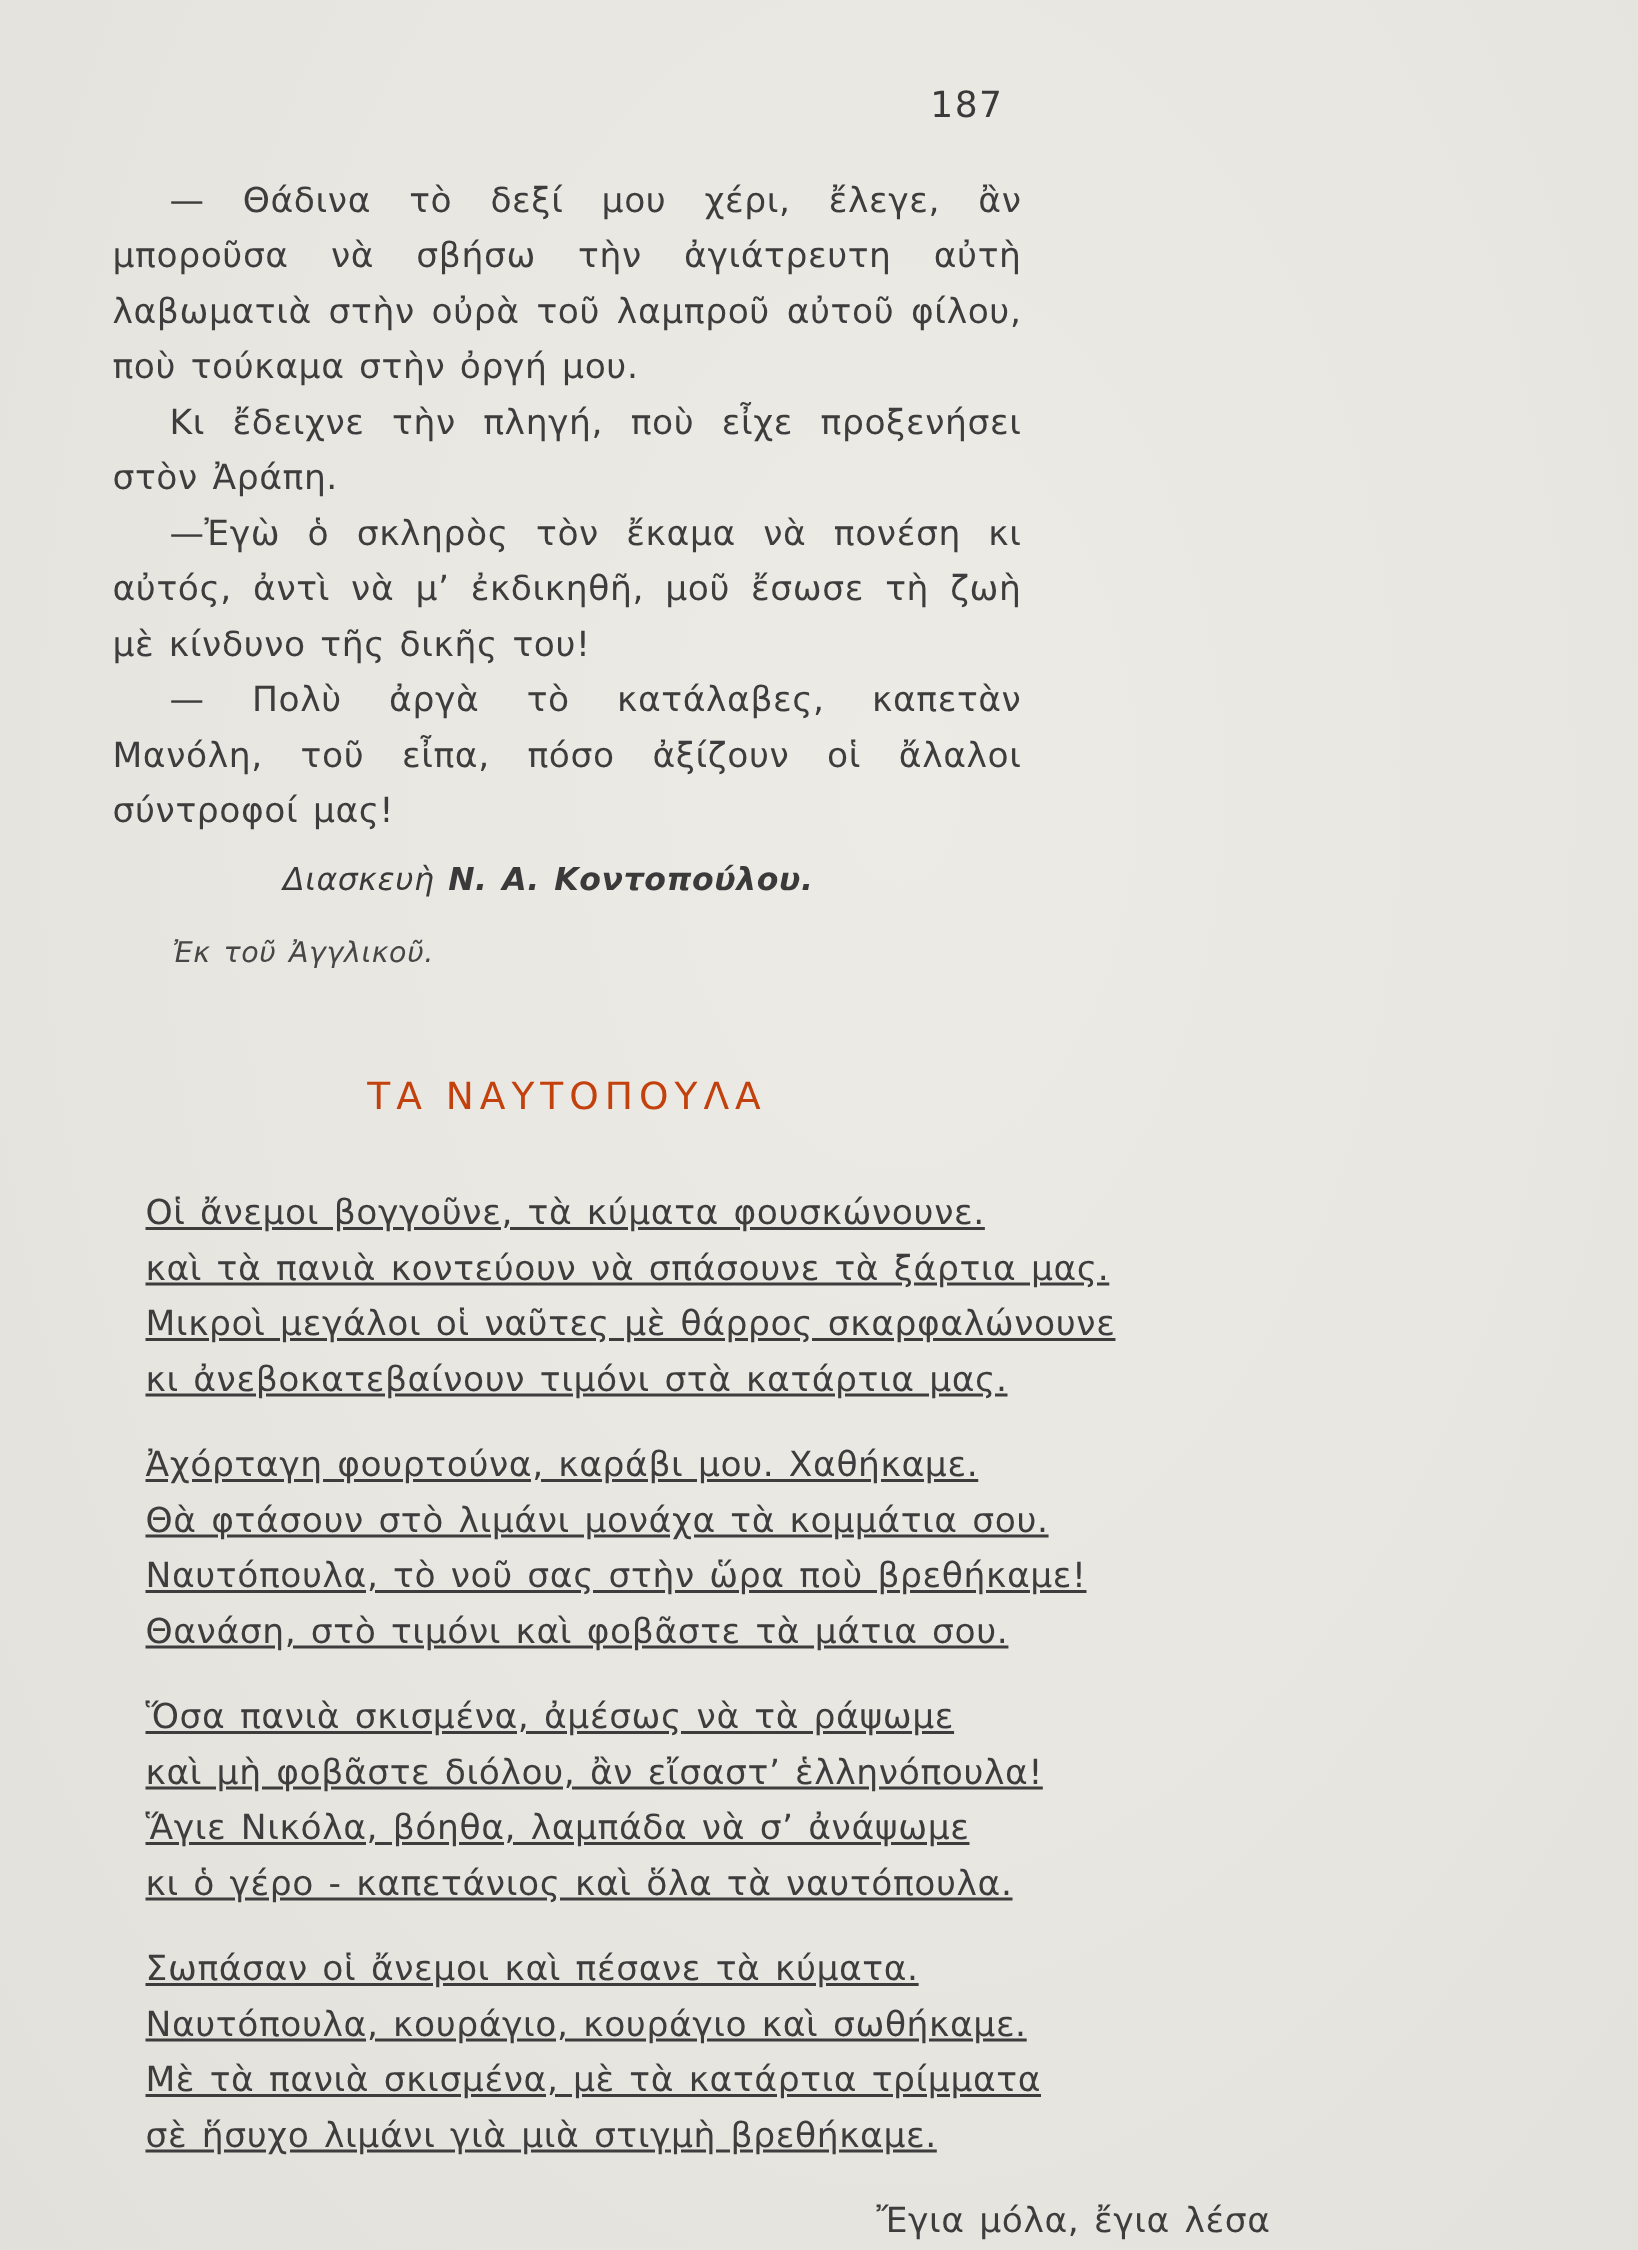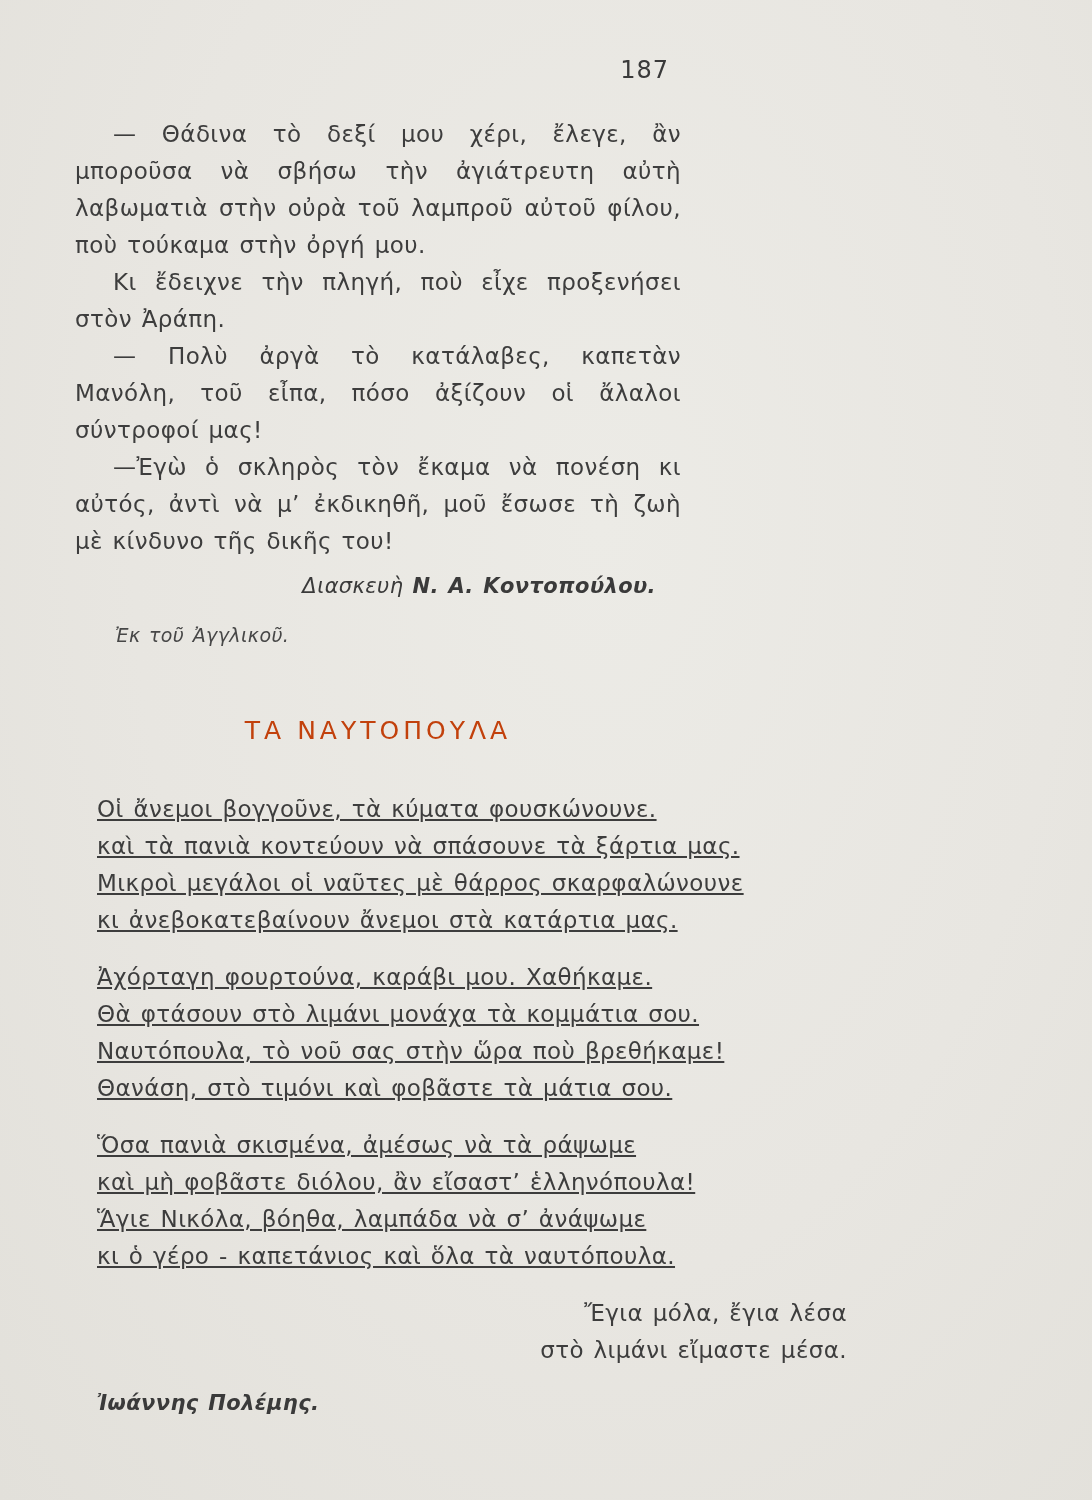--- a/index.html
+++ b/index.html
@@ -32,21 +32,21 @@
     word-spacing: 2px;
   }
   .prose p {
     margin: 0;
     text-indent: 38px;
     text-align: justify;
   }
   .attribution {
     margin-top: 8px;
     margin-right: 25px;
-    text-align: right;
+    text-align: center;
     font-size: 21px;
     font-style: italic;
     color: #3a3a3a;
   }
   .attribution .attr-name { font-weight: bold; }
   .source-note {
     margin-top: 12px;
     margin-left: 40px;
     font-size: 19px;
     font-style: italic;
@@ -87,55 +87,61 @@
 </head>
 <body>
 
 <div class="page">
 
   <div class="page-number">187</div>
 
   <div class="prose">
     <p>— Θάδινα τὸ δεξί μου χέρι, ἔλεγε, ἂν μποροῦσα νὰ σβήσω τὴν ἀγιάτρευτη αὐτὴ λαβωματιὰ στὴν οὐρὰ τοῦ λαμπροῦ αὐτοῦ φίλου, ποὺ τούκαμα στὴν ὀργή μου.</p>
     <p>Κι ἔδειχνε τὴν πληγή, ποὺ εἶχε προξενήσει στὸν Ἀράπη.</p>
+    <p>—Ἐγὼ ὁ σκληρὸς τὸν ἔκαμα νὰ πονέση κι αὐτός, ἀντὶ νὰ μ’ ἐκδικηθῆ, μοῦ ἔσωσε τὴ ζωὴ μὲ κίνδυνο τῆς δικῆς του!</p>
     <p>— Πολὺ ἀργὰ τὸ κατάλαβες, καπετὰν Μανόλη, τοῦ εἶπα, πόσο ἀξίζουν οἱ ἄλαλοι σύντροφοί μας!</p>
-    <p>—Ἐγὼ ὁ σκληρὸς τὸν ἔκαμα νὰ πονέση κι αὐτός, ἀντὶ νὰ μ’ ἐκδικηθῆ, μοῦ ἔσωσε τὴ ζωὴ μὲ κίνδυνο τῆς δικῆς του!</p>
 
     <div class="attribution">
       <span class="attr-prefix">Διασκευὴ </span><span class="attr-name">Ν. Α. Κοντοπούλου.</span>
     </div>
 
     <div class="source-note">Ἐκ τοῦ Ἀγγλικοῦ.</div>
   </div>
 
   <h2 class="poem-title">ΤΑ ΝΑΥΤΟΠΟΥΛΑ</h2>
 
   <div class="poem">
 
     <div class="stanza">
       <div class="poem-line">Οἱ ἄνεμοι βογγοῦνε, τὰ κύματα φουσκώνουνε.</div>
       <div class="poem-line">καὶ τὰ πανιὰ κοντεύουν νὰ σπάσουνε τὰ ξάρτια μας.</div>
       <div class="poem-line">Μικροὶ μεγάλοι οἱ ναῦτες μὲ θάρρος σκαρφαλώνουνε</div>
-      <div class="poem-line">κι ἀνεβοκατεβαίνουν ἄνεμοι στὰ κατάρτια μας.</div>
+      <div class="poem-line">κι ἀνεβοκατεβαίνουν τιμόνι στὰ κατάρτια μας.</div>
     </div>
 
     <div class="stanza">
       <div class="poem-line">Ἀχόρταγη φουρτούνα, καράβι μου. Χαθήκαμε.</div>
       <div class="poem-line">Θὰ φτάσουν στὸ λιμάνι μονάχα τὰ κομμάτια σου.</div>
       <div class="poem-line">Ναυτόπουλα, τὸ νοῦ σας στὴν ὥρα ποὺ βρεθήκαμε!</div>
       <div class="poem-line">Θανάση, στὸ τιμόνι καὶ φοβᾶστε τὰ μάτια σου.</div>
     </div>
 
     <div class="stanza">
       <div class="poem-line">Ὅσα πανιὰ σκισμένα, ἀμέσως νὰ τὰ ράψωμε</div>
       <div class="poem-line">καὶ μὴ φοβᾶστε διόλου, ἂν εἴσαστ’ ἑλληνόπουλα!</div>
       <div class="poem-line">Ἅγιε Νικόλα, βόηθα, λαμπάδα νὰ σ’ ἀνάψωμε</div>
       <div class="poem-line">κι ὁ γέρο - καπετάνιος καὶ ὅλα τὰ ναυτόπουλα.</div>
     </div>
 
+    <div class="stanza">
+      <div class="poem-line">Σωπάσαν οἱ ἄνεμοι καὶ πέσανε τὰ κύματα.</div>
+      <div class="poem-line">Ναυτόπουλα, κουράγιο, κουράγιο καὶ σωθήκαμε.</div>
+      <div class="poem-line">Μὲ τὰ πανιὰ σκισμένα, μὲ τὰ κατάρτια τρίμματα</div>
+      <div class="poem-line">σὲ ἥσυχο λιμάνι γιὰ μιὰ στιγμὴ βρεθήκαμε.</div>
+    </div>
 
     <div class="refrain">
       <div class="poem-line">Ἔγια μόλα, ἔγια λέσα</div>
       <div class="poem-line">στὸ λιμάνι εἴμαστε μέσα.</div>
     </div>
 
     <div class="poem-author">Ἰωάννης Πολέμης.</div>
 
   </div>
 

